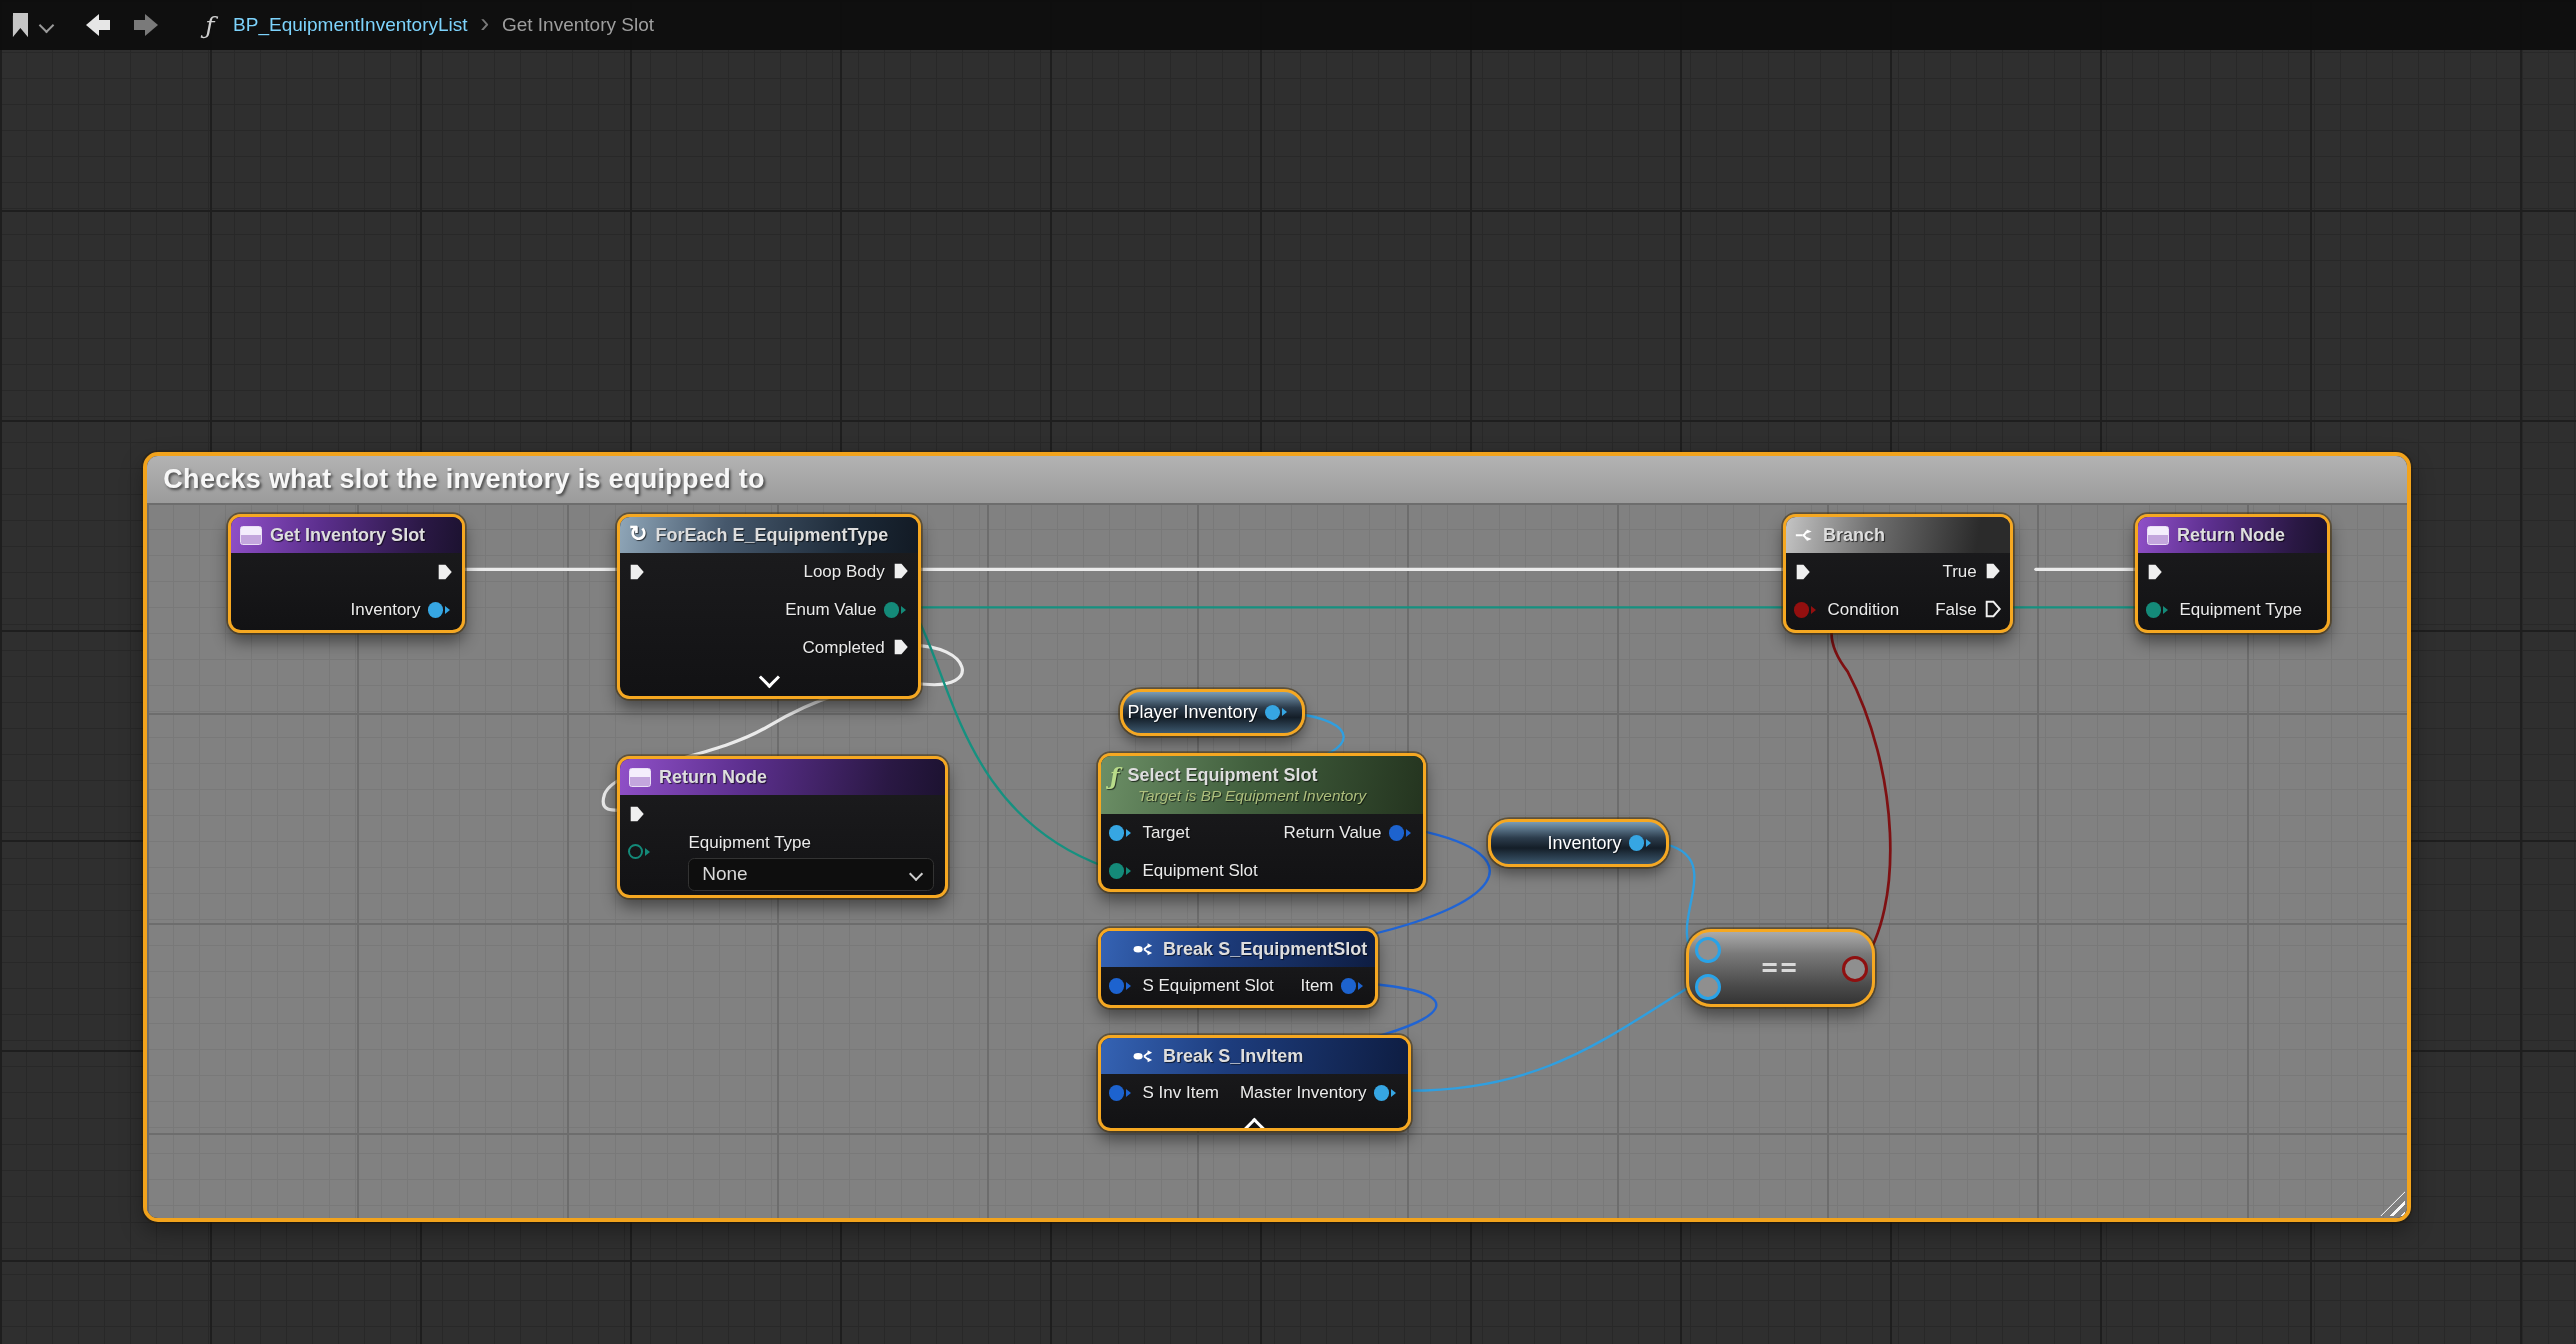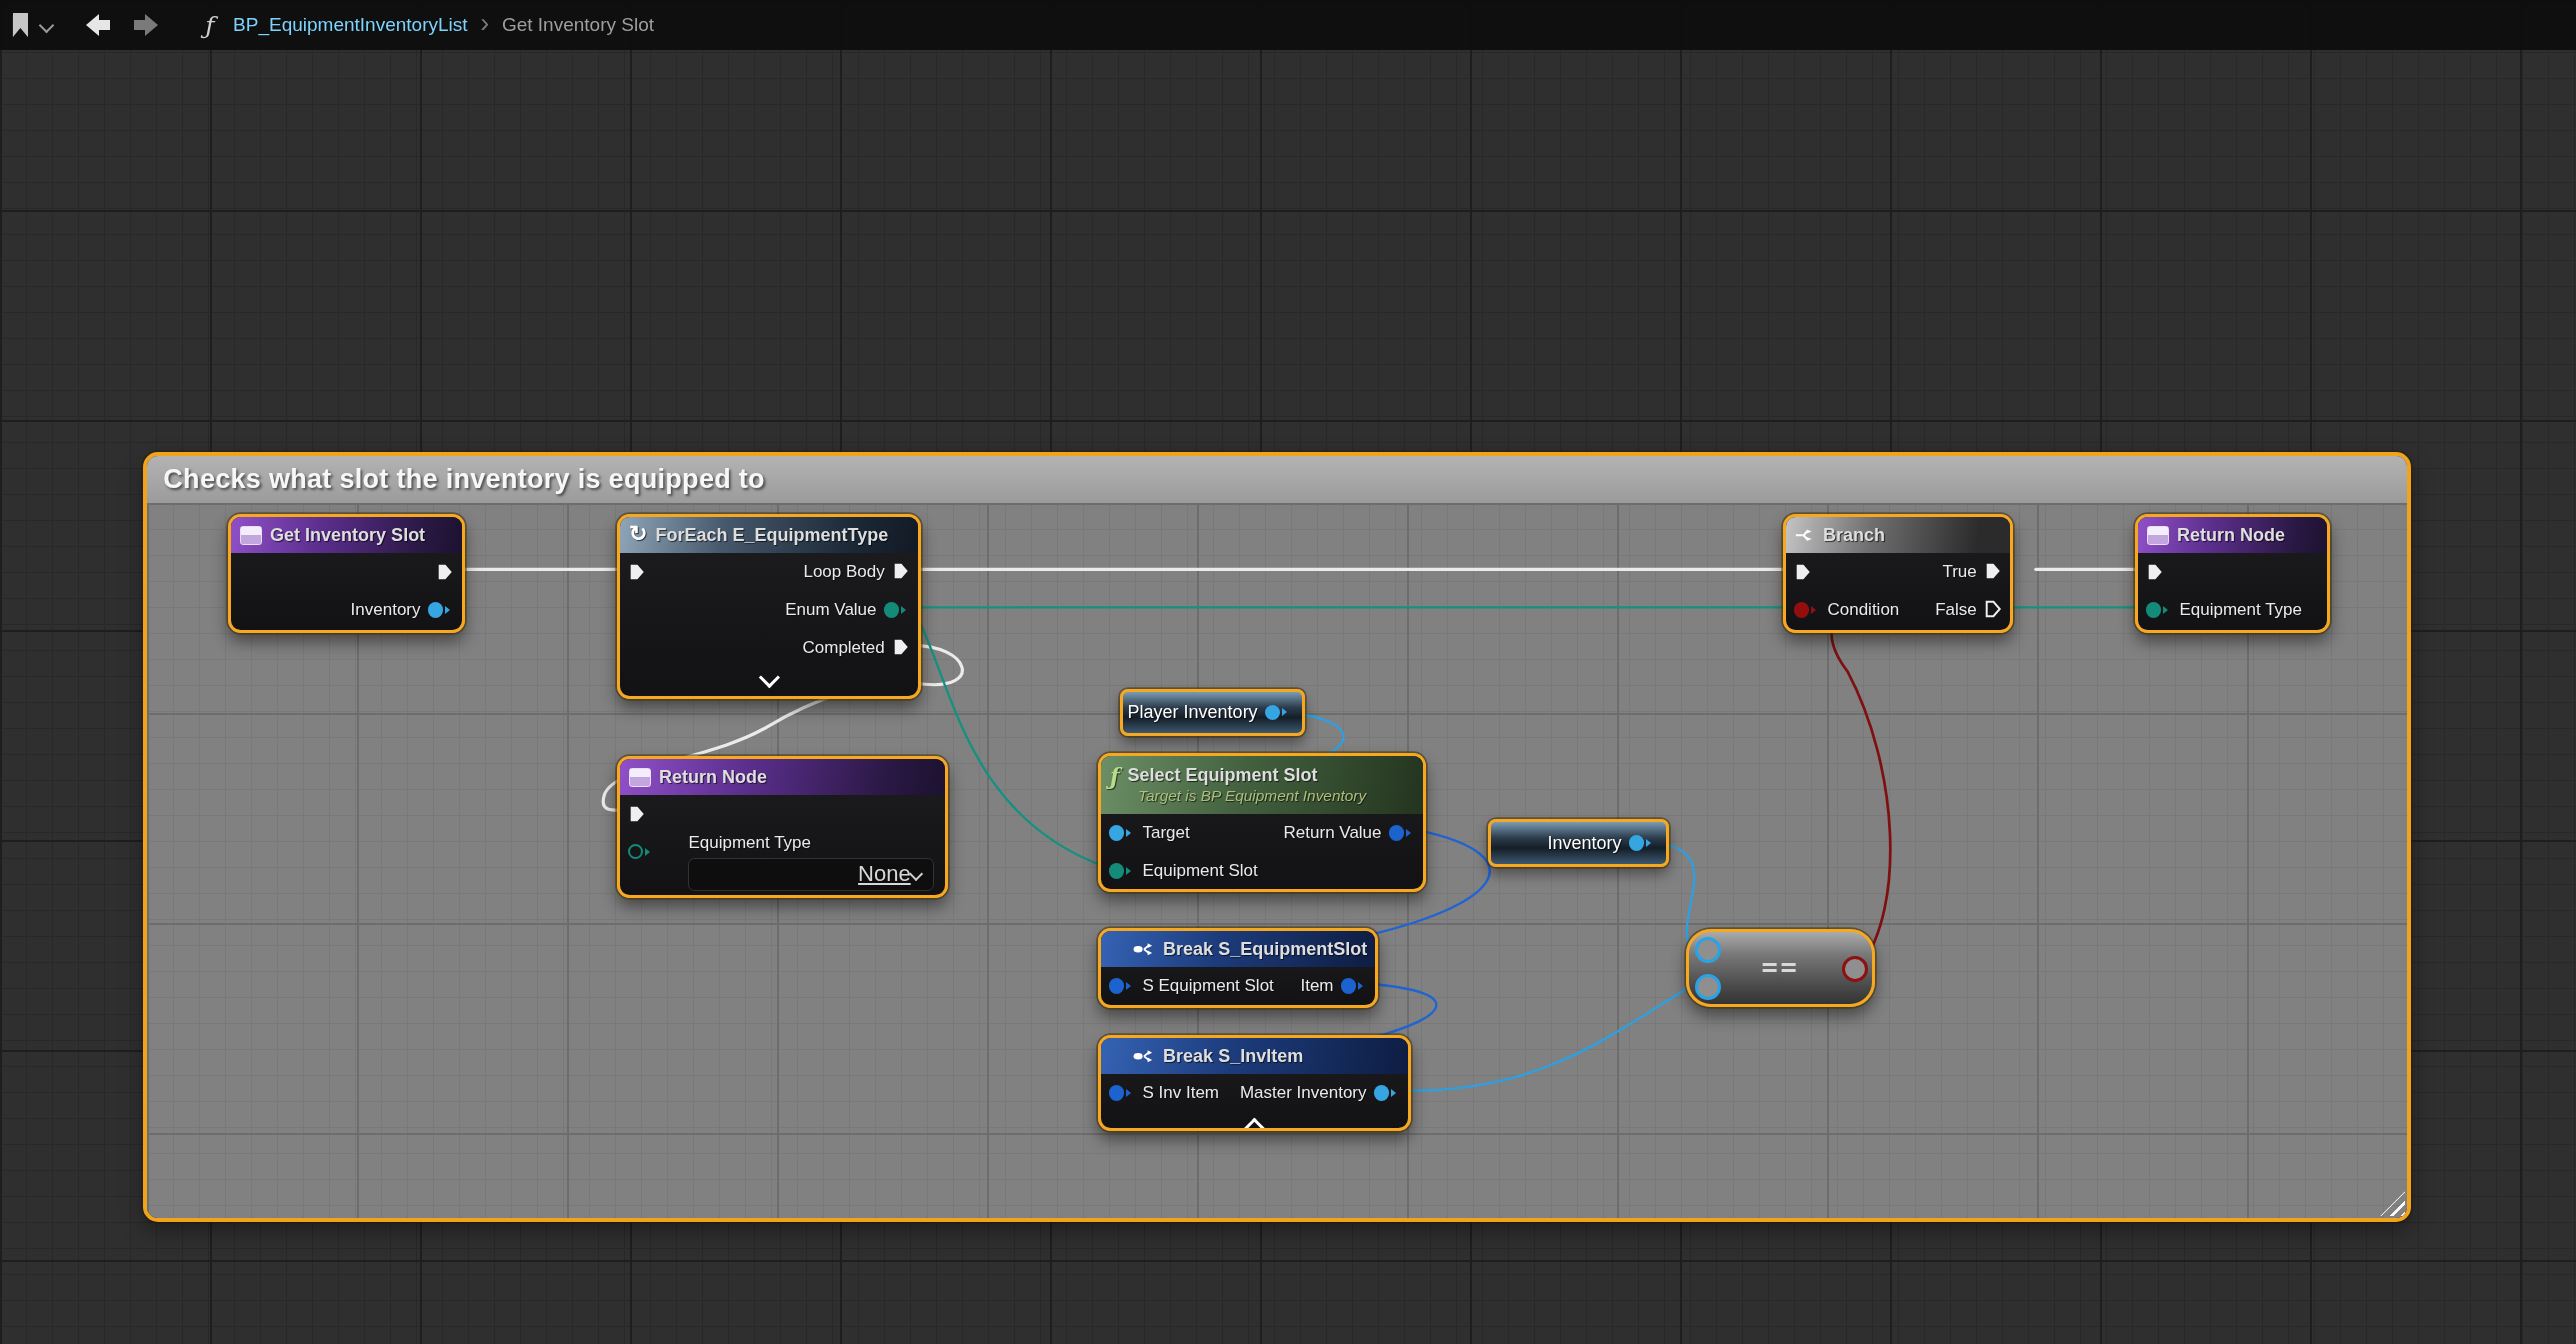--- a/index.html
+++ b/index.html
@@ -89,26 +89,26 @@
   svg.exec.hollow path{fill:none;stroke:#efefef;stroke-width:2.2;}
 
   .chevrow{display:flex;justify-content:center;align-items:center;height:27px;}
   .cdown{width:11.8px;height:11.8px;border-right:3.6px solid #fff;border-bottom:3.6px solid #fff;transform:rotate(45deg);margin-top:-5.4px;}
   .cup{width:11.8px;height:11.8px;border-right:3.6px solid #fff;border-bottom:3.6px solid #fff;transform:rotate(-135deg);margin-bottom:-5.4px;}
 
   
   .rm-field{display:flex;align-items:flex-start;padding:0 8.1px;gap:7.2px;}
   .rm-col{display:flex;flex-direction:column;gap:4.5px;margin-left:27px;}
   .dd{width:246px;height:33px;box-sizing:border-box;background:#0e0e0e;border:0.9px solid #333;border-radius:6.3px;
-    display:flex;align-items:center;justify-content:flex-end;padding:0 12.7px;color:#d8d8d8;font-size:22px;text-decoration:underline;}
+    display:flex;align-items:center;justify-content:space-between;padding:0 12.7px;color:#d8d8d8;font-size:19px;}
   .dd .chev{border-color:#cfcfcf;width:8.1px;height:8.1px;}
   .rm-field .pin{margin-top:11px;}
 
   
-  .cap{position:absolute;z-index:5;box-sizing:border-box;border:3.6px solid #f6a821;border-radius:8px;
+  .cap{position:absolute;z-index:5;box-sizing:border-box;border:3.6px solid #f6a821;border-radius:21px;
     display:flex;align-items:center;justify-content:flex-end;gap:7.2px;padding:0 11px;
     background:linear-gradient(180deg,#7b9cb4 0%,#2c3c4c 38%,#141e28 62%,#3c586e 100%);
     box-shadow:0 0 0 1.8px rgba(70,48,5,.55),0 7.2px 12.7px rgba(0,0,0,.4);
     font-size:18px;color:#fff;text-shadow:0.9px 0.9px 0.9px rgba(0,0,0,.6);white-space:nowrap;}
 
   
   .eq{background:linear-gradient(180deg,#ababab,#7a7a7a 30%,#4a4a4a 75%,#343434);border-radius:25px;}
   .eqpin{position:absolute;width:20px;height:20px;border-radius:50%;background:#8f8f8f;box-sizing:content-box;}
   .eqpin.in{left:6.3px;border:3.6px solid #29a3e8;}
   .eqpin.out{right:4.5px;top:23.5px;border:3.6px solid #8f1010;}

